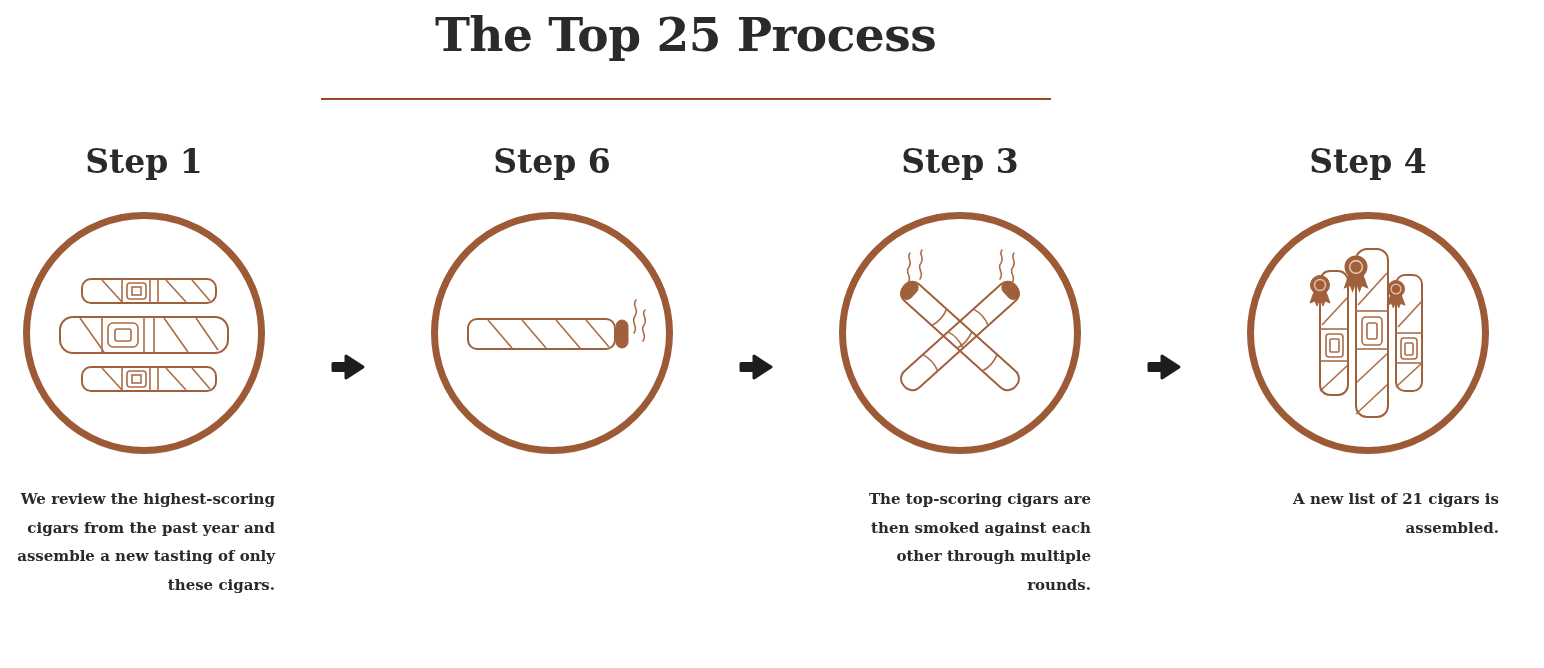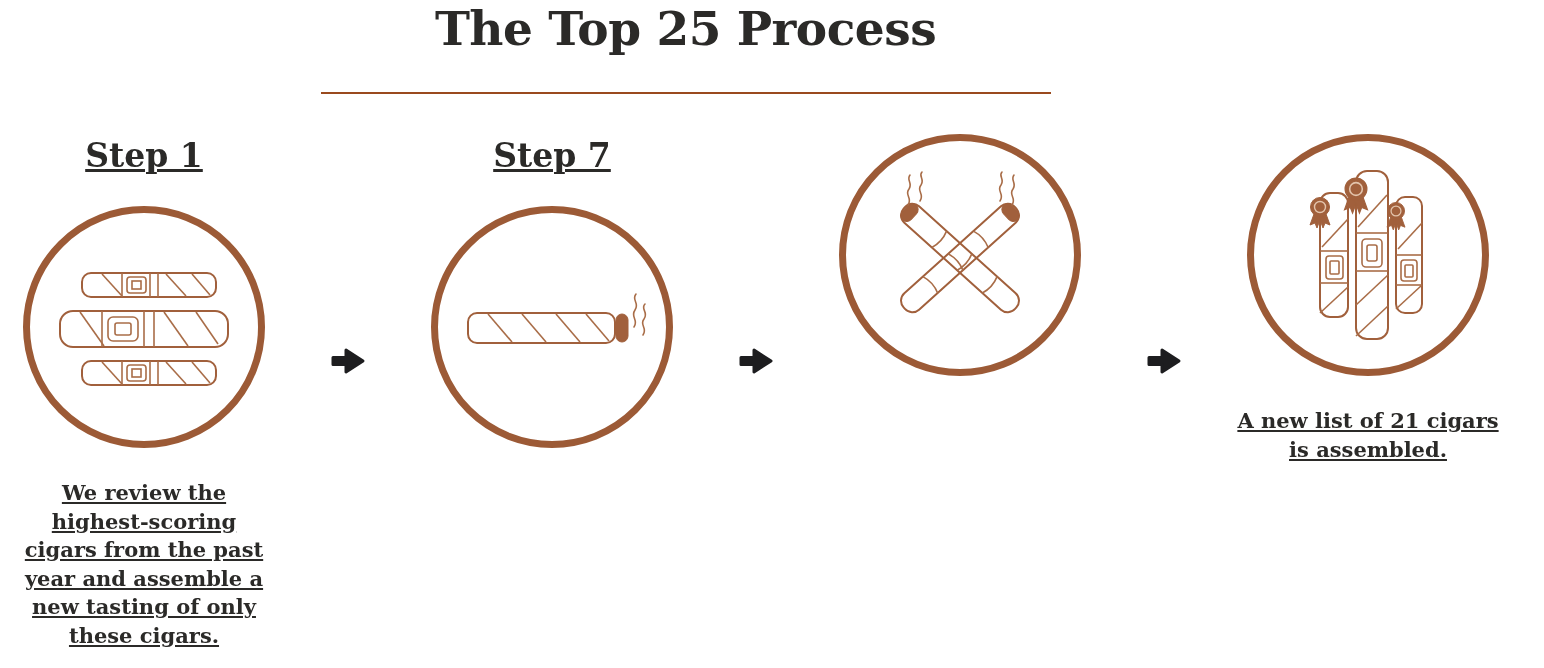--- a/index.html
+++ b/index.html
@@ -3,42 +3,41 @@
 <meta charset="utf-8">
 <style>
   * { box-sizing: border-box; margin: 0; padding: 0; }
   html, body {
     width: 1544px; height: 668px;
     background: #ffffff;
     font-family: "DejaVu Serif", "Liberation Serif", serif;
     color: #2b2a28;
     overflow: hidden;
   }
-  .page { width: 1371px; height: 668px; padding-top: 0; }
+  .page { width: 1371px; height: 668px; padding-top: 6px; }
 
   .title {
     text-align: center;
     font-size: 47px;
     font-weight: 700;
     color: #2b2a28;
     letter-spacing: -0.5px;
     line-height: 58px;
   }
   .divider {
     width: 730px; height: 2px;
     background: #9a4a1e;
     margin: 34px auto 0 auto;
   }
 
   .steps {
     width: 1512px;
     margin: 40px auto 0 auto;
     display: flex;
     align-items: flex-start;
-    text-decoration: underline;
   }
   .step { width: 288px; }
   .step-label {
     text-align: center;
     font-size: 33px;
     font-weight: 700;
     line-height: 44px;
     margin-bottom: 28px;
     color: #2b2a28;
   }
@@ -49,22 +48,22 @@
     margin: 0 auto;
     display: flex;
     align-items: center;
     justify-content: center;
     background: #ffffff;
   }
   .circle svg { display: block; }
   .step-desc {
     width: 262px;
     margin: 31px auto 0 auto;
-    text-align: center;
-    font-size: 21px;
+    text-align: right;
+    font-size: 15px;
     font-weight: 700;
     line-height: 28.5px;
     color: #2b2a28;
   }
 
   .arrow-cell {
     width: 120px;
     margin-top: 211px;
     display: flex;
     justify-content: center;
@@ -125,21 +124,21 @@
       <div class="step-desc">We review the highest-scoring cigars from the past year and assemble a new tasting of only these cigars.</div>
     </div>
 
     <div class="arrow-cell">
       <svg width="36" height="32" viewBox="0 0 36 32">
         <path d="M3 12.5 h13 v-7.5 l17 11 -17 11 v-7.5 h-13 z" fill="#1d1d1f" stroke="#1d1d1f" stroke-width="3" stroke-linejoin="round"></path>
       </svg>
     </div>
 
     <div class="step">
-      <div class="step-label">Step 7</div>
+      <div class="step-label">Step 6</div>
       <div class="circle">
         <svg width="200" height="200" viewBox="0 0 200 200">
           <rect class="art" x="16" y="86" width="147" height="30" rx="9"></rect>
           <line class="art-thin" x1="36" y1="87" x2="60" y2="115"></line>
           <line class="art-thin" x1="70" y1="87" x2="94" y2="115"></line>
           <line class="art-thin" x1="104" y1="87" x2="128" y2="115"></line>
           <line class="art-thin" x1="134" y1="87" x2="157" y2="114"></line>
           <rect class="art-fill" x="164" y="87" width="12" height="28" rx="6"></rect>
           <path class="art-thin" d="M182 100 c5 -7 -4 -10 1 -17 c5 -7 -4 -10 1 -16" stroke-width="2.4" stroke-linecap="round"></path>
           <path class="art-thin" d="M191 108 c5 -7 -4 -10 1 -16 c5 -7 -4 -10 1 -15" stroke-width="2.4" stroke-linecap="round"></path>
@@ -147,20 +146,21 @@
       </div>
     </div>
 
     <div class="arrow-cell">
       <svg width="36" height="32" viewBox="0 0 36 32">
         <path d="M3 12.5 h13 v-7.5 l17 11 -17 11 v-7.5 h-13 z" fill="#1d1d1f" stroke="#1d1d1f" stroke-width="3" stroke-linejoin="round"></path>
       </svg>
     </div>
 
     <div class="step">
+      <div class="step-label">Step 3</div>
       <div class="circle">
         <svg width="200" height="200" viewBox="0 0 200 200">
 
           <g transform="rotate(42 100 103)">
             <rect class="art" x="25" y="92" width="150" height="22" rx="10"></rect>
             <rect class="art-fill" x="26" y="93" width="12" height="20" rx="6"></rect>
             <path class="art-thin" d="M72 92 q4 11 0 22"></path>
             <path class="art-thin" d="M106 92 q4 11 0 22"></path>
             <path class="art-thin" d="M140 92 q4 11 0 22"></path>
           </g>
@@ -173,29 +173,31 @@
             <path class="art-thin" d="M128 92 q4 11 0 22"></path>
           </g>
 
           <path class="art-thin" d="M48 50 c5 -7 -4 -10 1 -16 c4 -6 -3 -9 1 -14" stroke-width="2.4" stroke-linecap="round"></path>
           <path class="art-thin" d="M60 46 c5 -7 -4 -10 1 -16 c4 -6 -3 -9 1 -13" stroke-width="2.4" stroke-linecap="round"></path>
 
           <path class="art-thin" d="M140 46 c5 -7 -4 -10 1 -16 c4 -6 -3 -9 1 -13" stroke-width="2.4" stroke-linecap="round"></path>
           <path class="art-thin" d="M152 50 c5 -7 -4 -10 1 -16 c4 -6 -3 -9 1 -14" stroke-width="2.4" stroke-linecap="round"></path>
         </svg>
       </div>
+      <div class="step-desc">The top-scoring cigars are then smoked against each other through multiple rounds.</div>
     </div>
 
     <div class="arrow-cell">
       <svg width="36" height="32" viewBox="0 0 36 32">
         <path d="M3 12.5 h13 v-7.5 l17 11 -17 11 v-7.5 h-13 z" fill="#1d1d1f" stroke="#1d1d1f" stroke-width="3" stroke-linejoin="round"></path>
       </svg>
     </div>
 
     <div class="step">
+      <div class="step-label">Step 4</div>
       <div class="circle">
         <svg width="200" height="200" viewBox="0 0 200 200">
           <defs>
             <g id="rosette">
               <path class="art-fill" d="M-6 7 l-4 11 5 -2 2 5 4 -11 z"></path>
               <path class="art-fill" d="M6 7 l4 11 -5 -2 -2 5 -4 -11 z"></path>
               <circle class="art-fill" cx="0" cy="0" r="9.5"></circle>
               <circle cx="0" cy="0" r="5.5" fill="none" stroke="#e3c4ac" stroke-width="1.4"></circle>
             </g>
           </defs>

